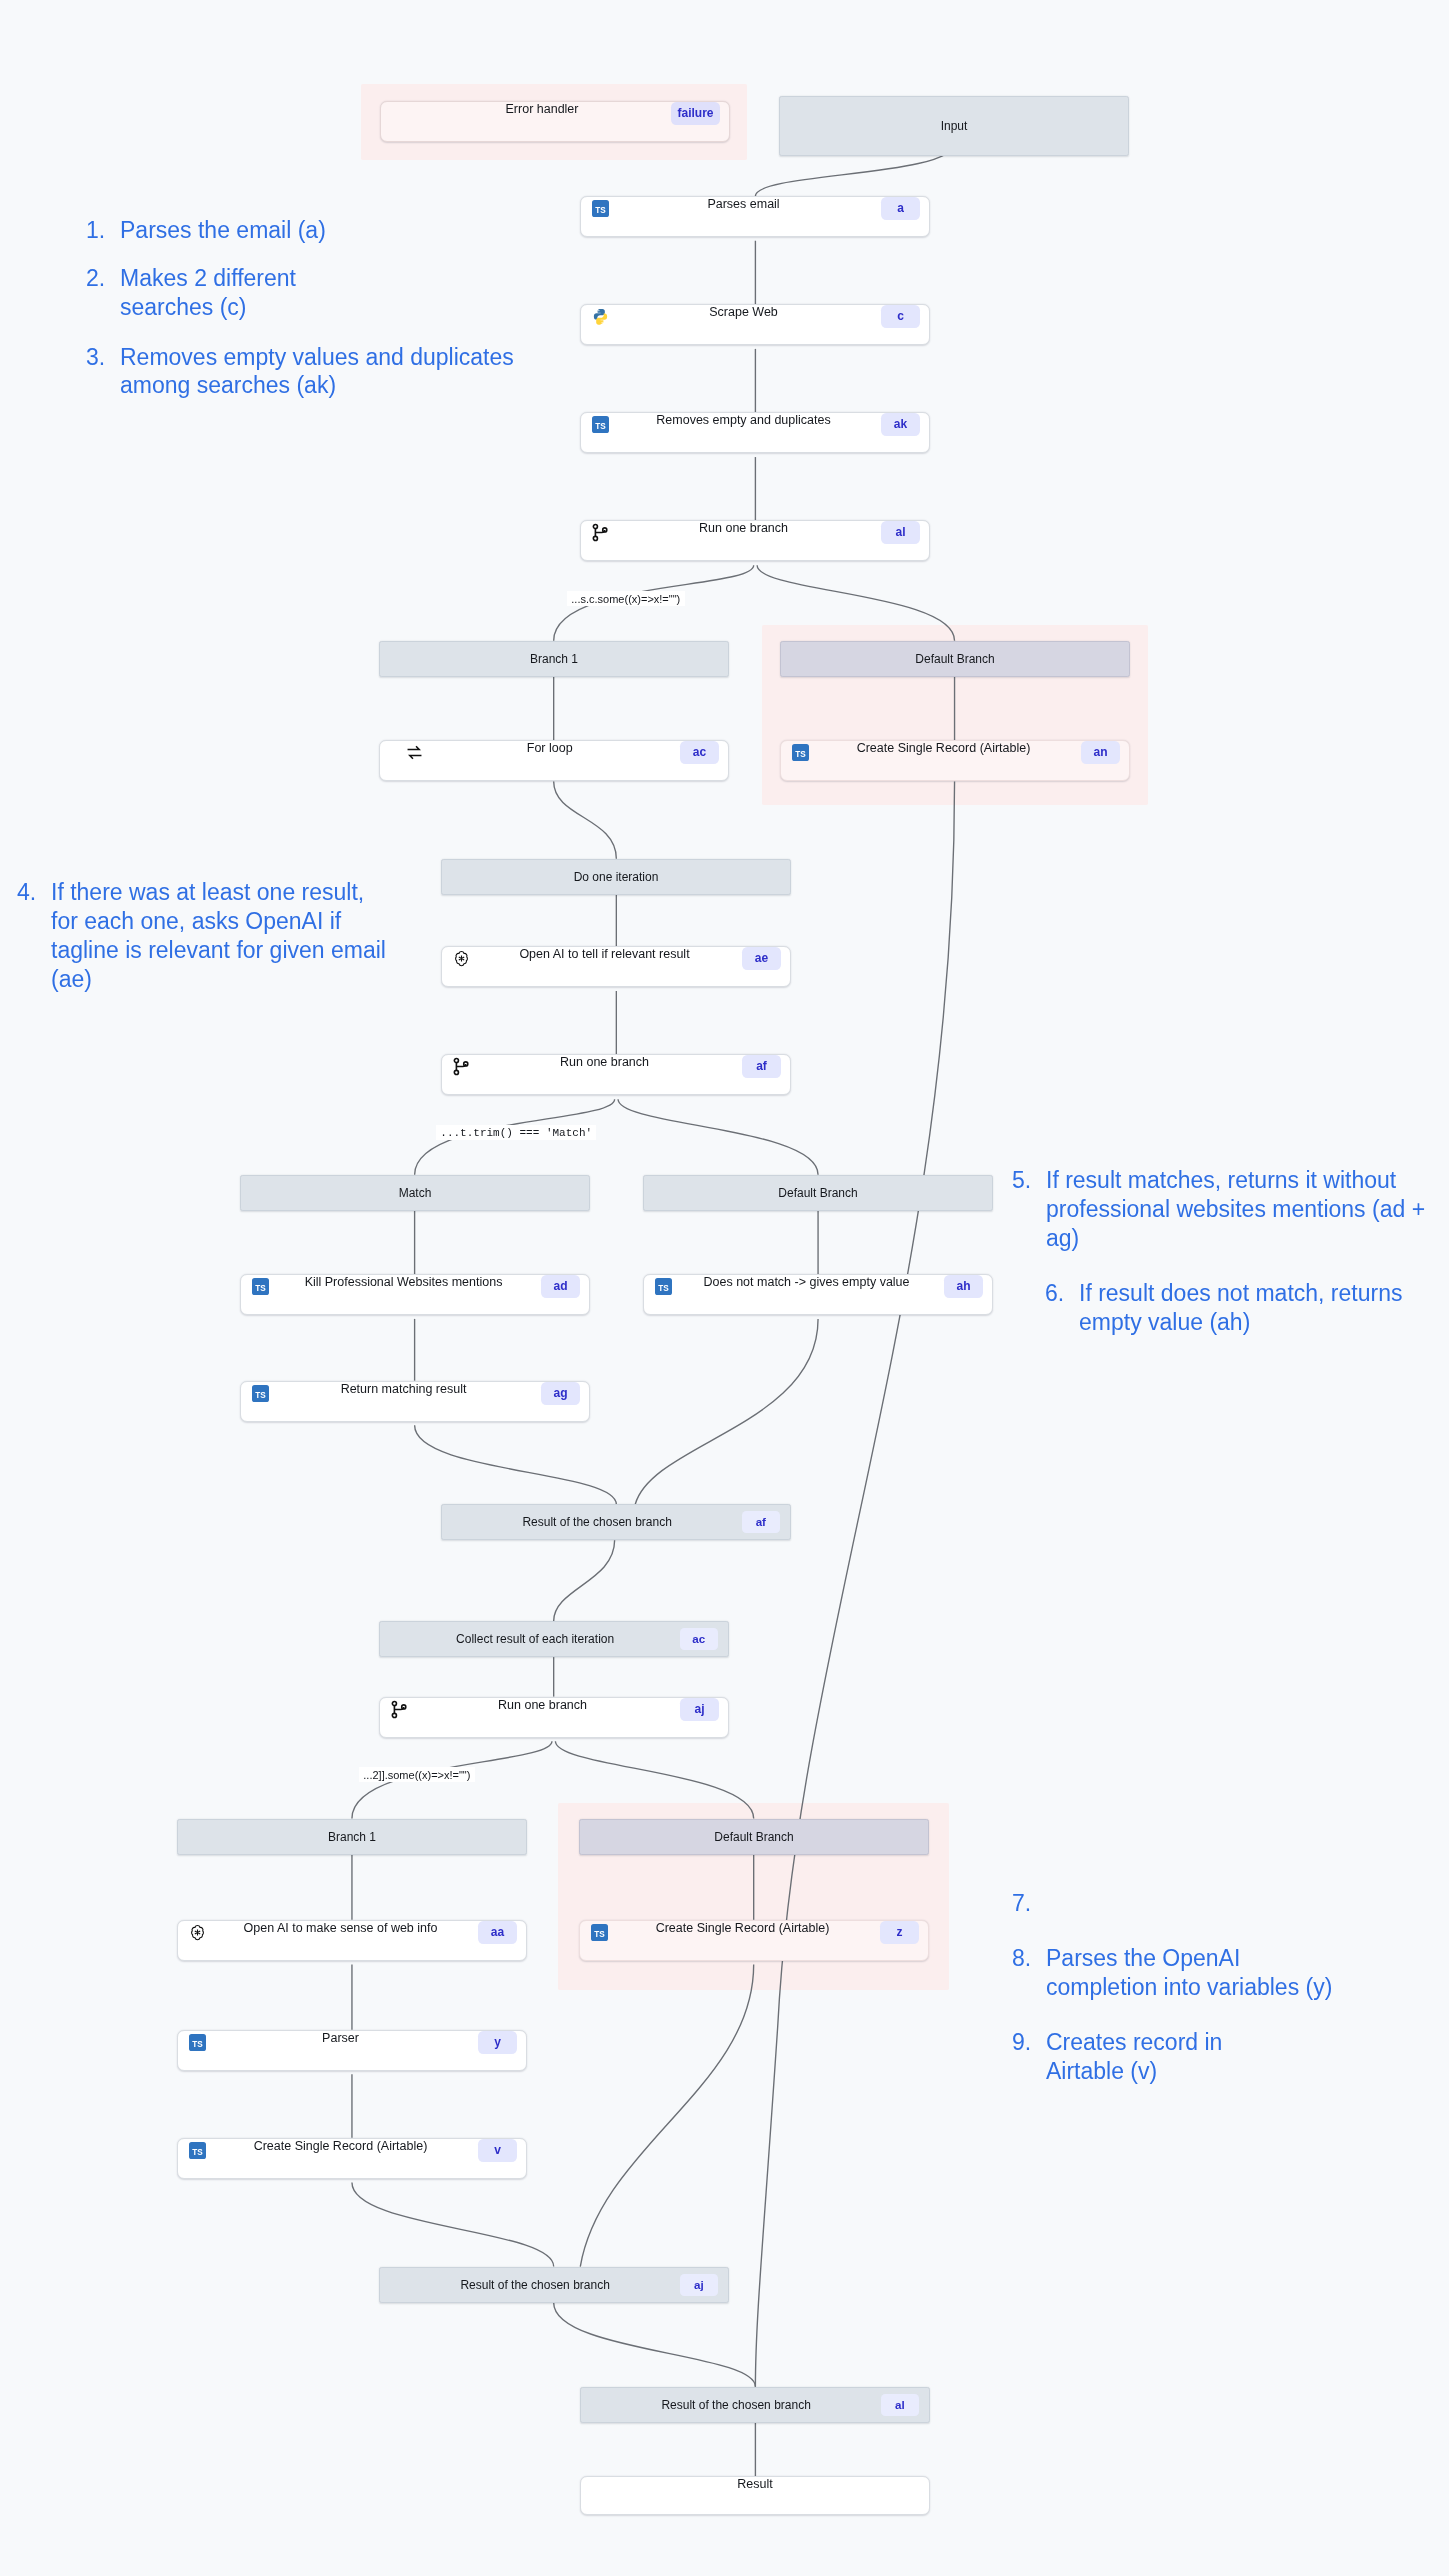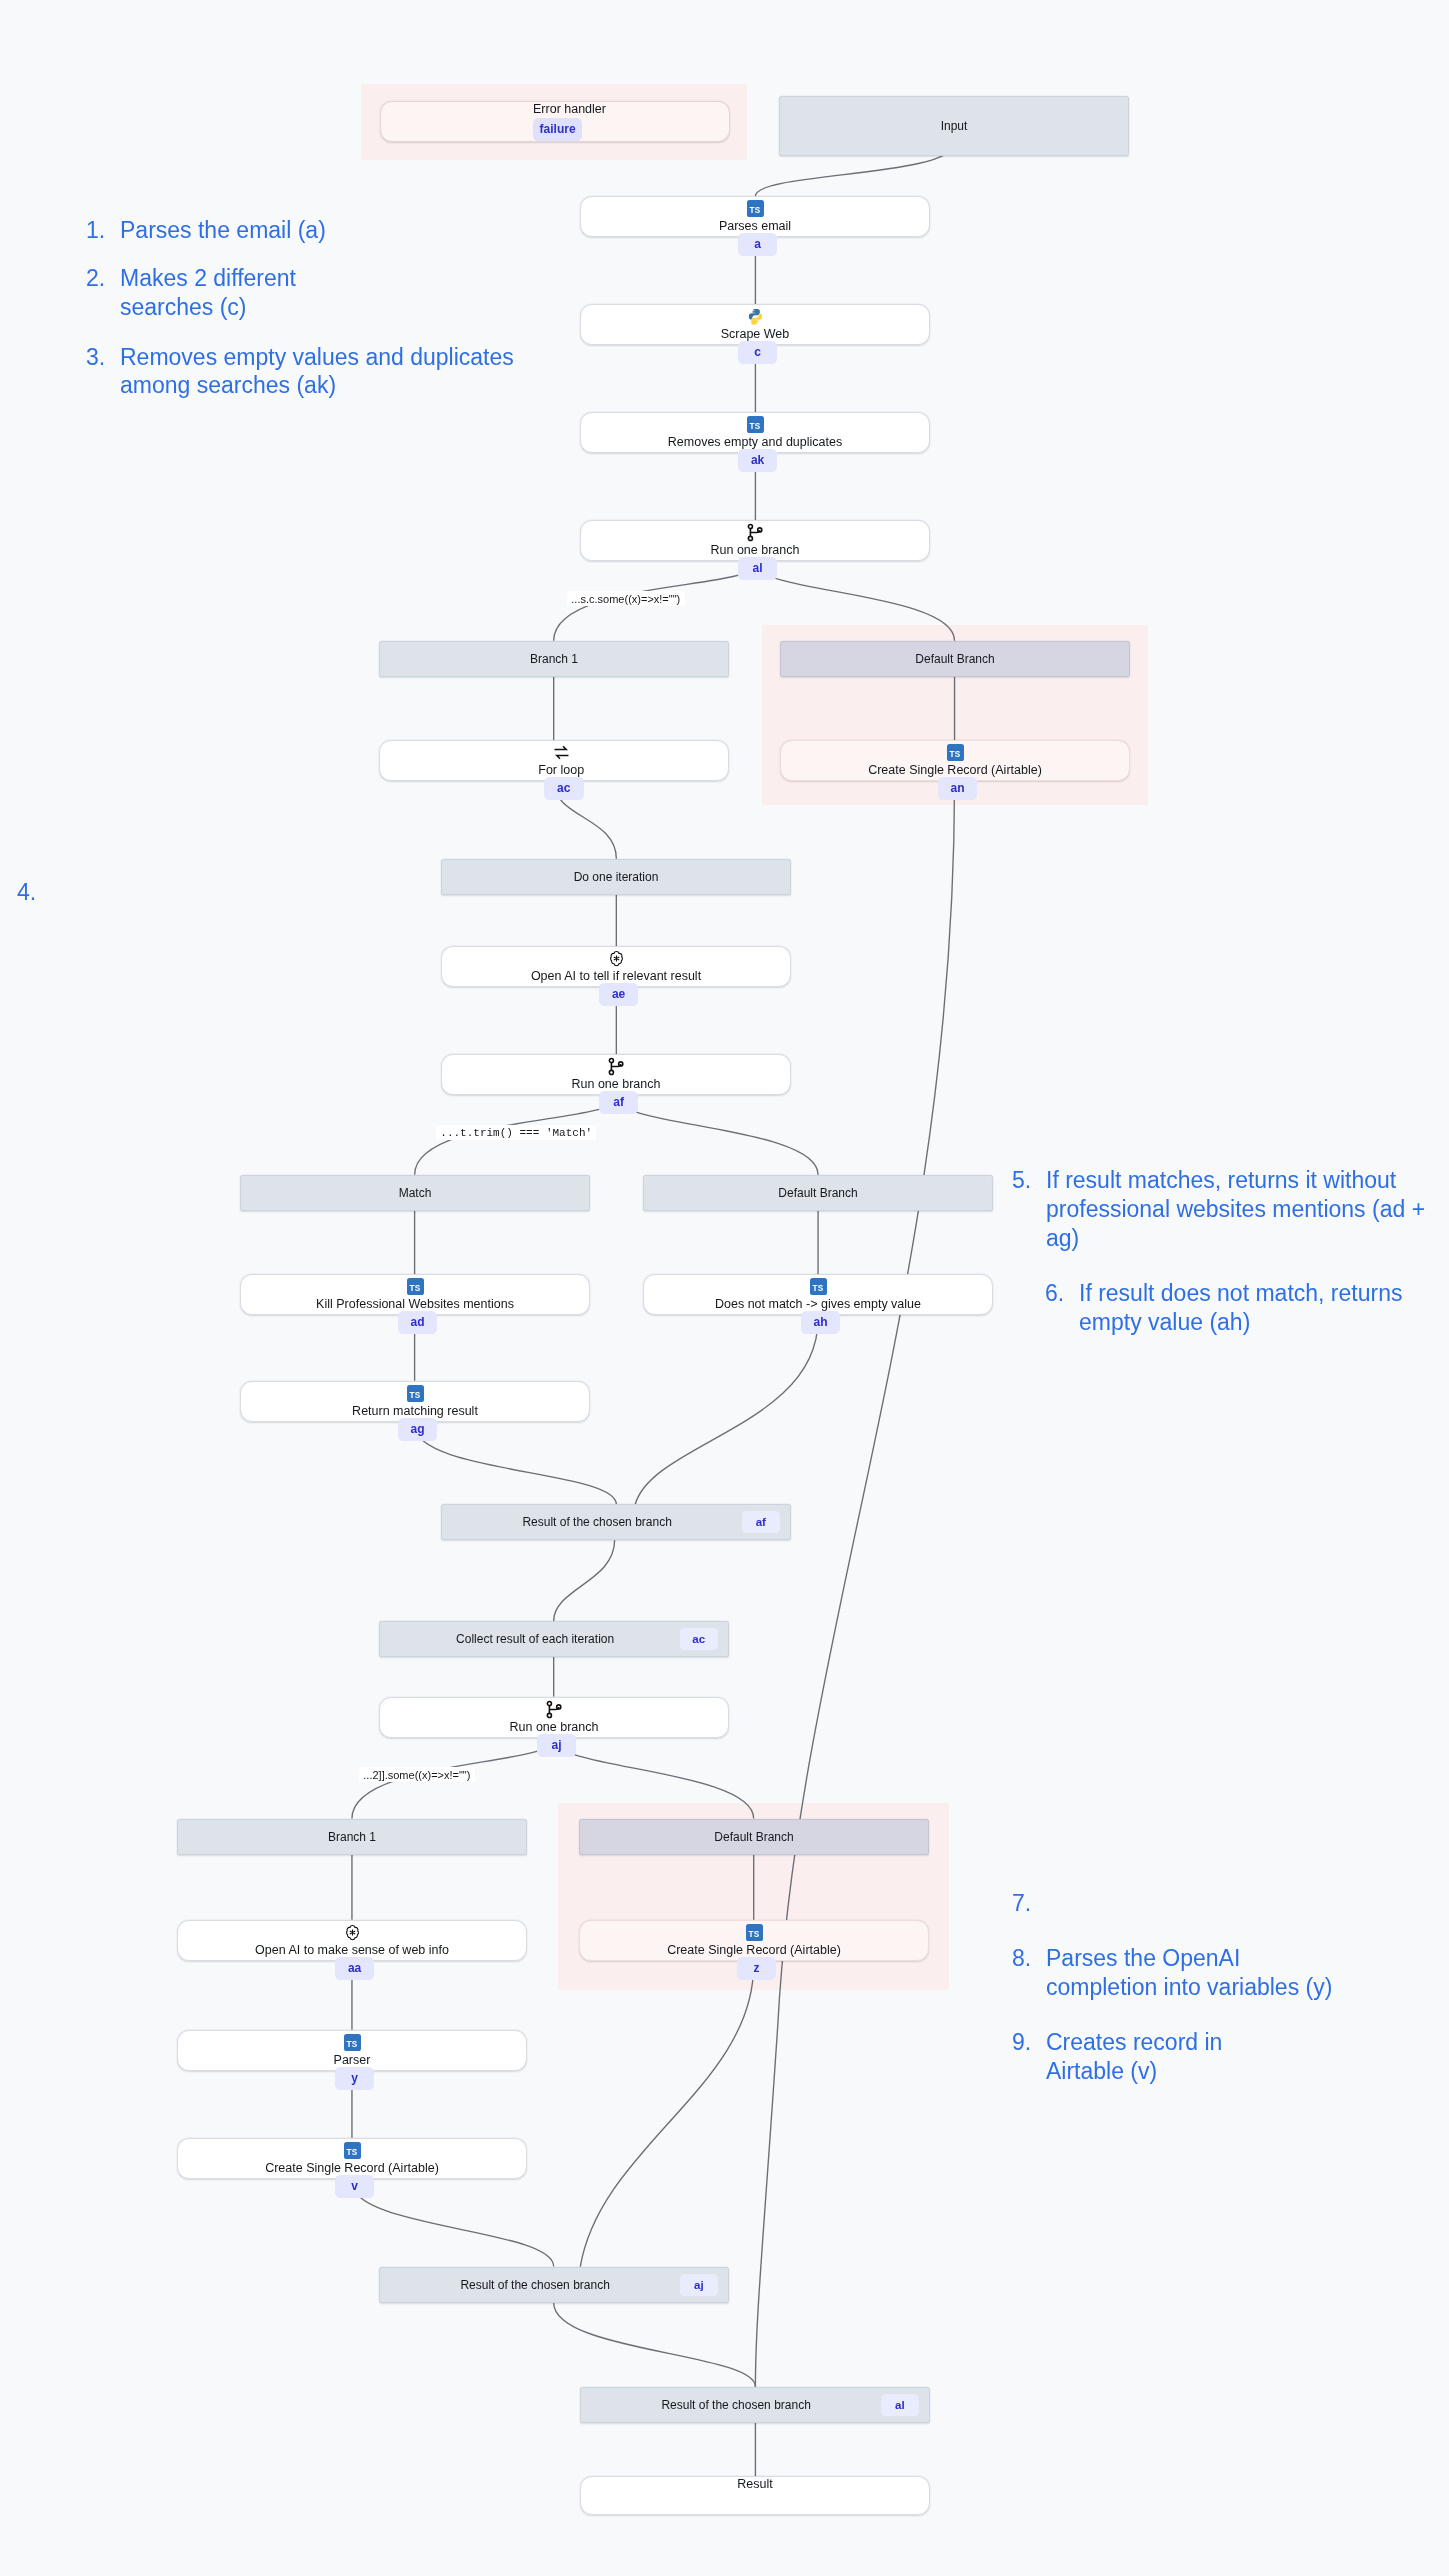--- a/index.html
+++ b/index.html
@@ -13,29 +13,28 @@
 
   
   #wires{position:absolute;left:0;top:0;width:1449px;height:2576px;pointer-events:none;}
 
   
   .hl{position:absolute;background:#fbeeee;border-radius:1.7px;}
 
   
   .node{
     position:absolute;
-    display:flex;align-items:center;
+    display:flex;align-items:flex-start;
     background:#ffffff;
     border:0.9px solid #d9dde2;
-    border-radius:12px;
+    border-radius:7px;
     box-shadow:0 0.9px 1.7px rgba(30,40,60,.16);
     box-sizing:border-box;
     height:41px;
     padding:0 8.6px;
-    flex-direction:column;
   }
   .node .ico{width:22px;height:22px;flex:0 0 22px;display:flex;align-items:center;justify-content:center;}
   .node .lbl{flex:1 1 auto;text-align:center;font-size:12.5px;color:#15181d;white-space:nowrap;}
   .node .chip{
     flex:0 0 auto;min-width:26px;height:23px;line-height:23px;text-align:center;
     background:#e3e6fd;border-radius:5.2px;color:#2e2ec9;font-size:12px;font-weight:bold;
     padding:0 6.9px;margin-left:5.2px;
   }
   .node.noicon .lbl{padding-left:29px;}
 
@@ -395,20 +394,21 @@
     </div>
     <div class="note">
       <span class="num">3.</span>
       <span class="txt" style="max-width:404px;">Removes empty values and duplicates among searches (ak)</span>
     </div>
   </div>
 
   <div class="notes" style="left:17px;top:878px;width:404px;">
     <div class="note">
       <span class="num">4.</span>
+      <span class="txt" style="max-width:343px;">If there was at least one result, for each one, asks OpenAI if tagline is relevant for given email (ae)</span>
     </div>
   </div>
 
   <div class="notes" style="left:1012px;top:1166px;width:429px;">
     <div class="note" style="margin-bottom:26px;">
       <span class="num">5.</span>
       <span class="txt" style="max-width:386px;">If result matches, returns it without professional websites mentions (ad + ag)</span>
     </div>
     <div class="note" style="margin-left:33px;">
       <span class="num">6.</span>

